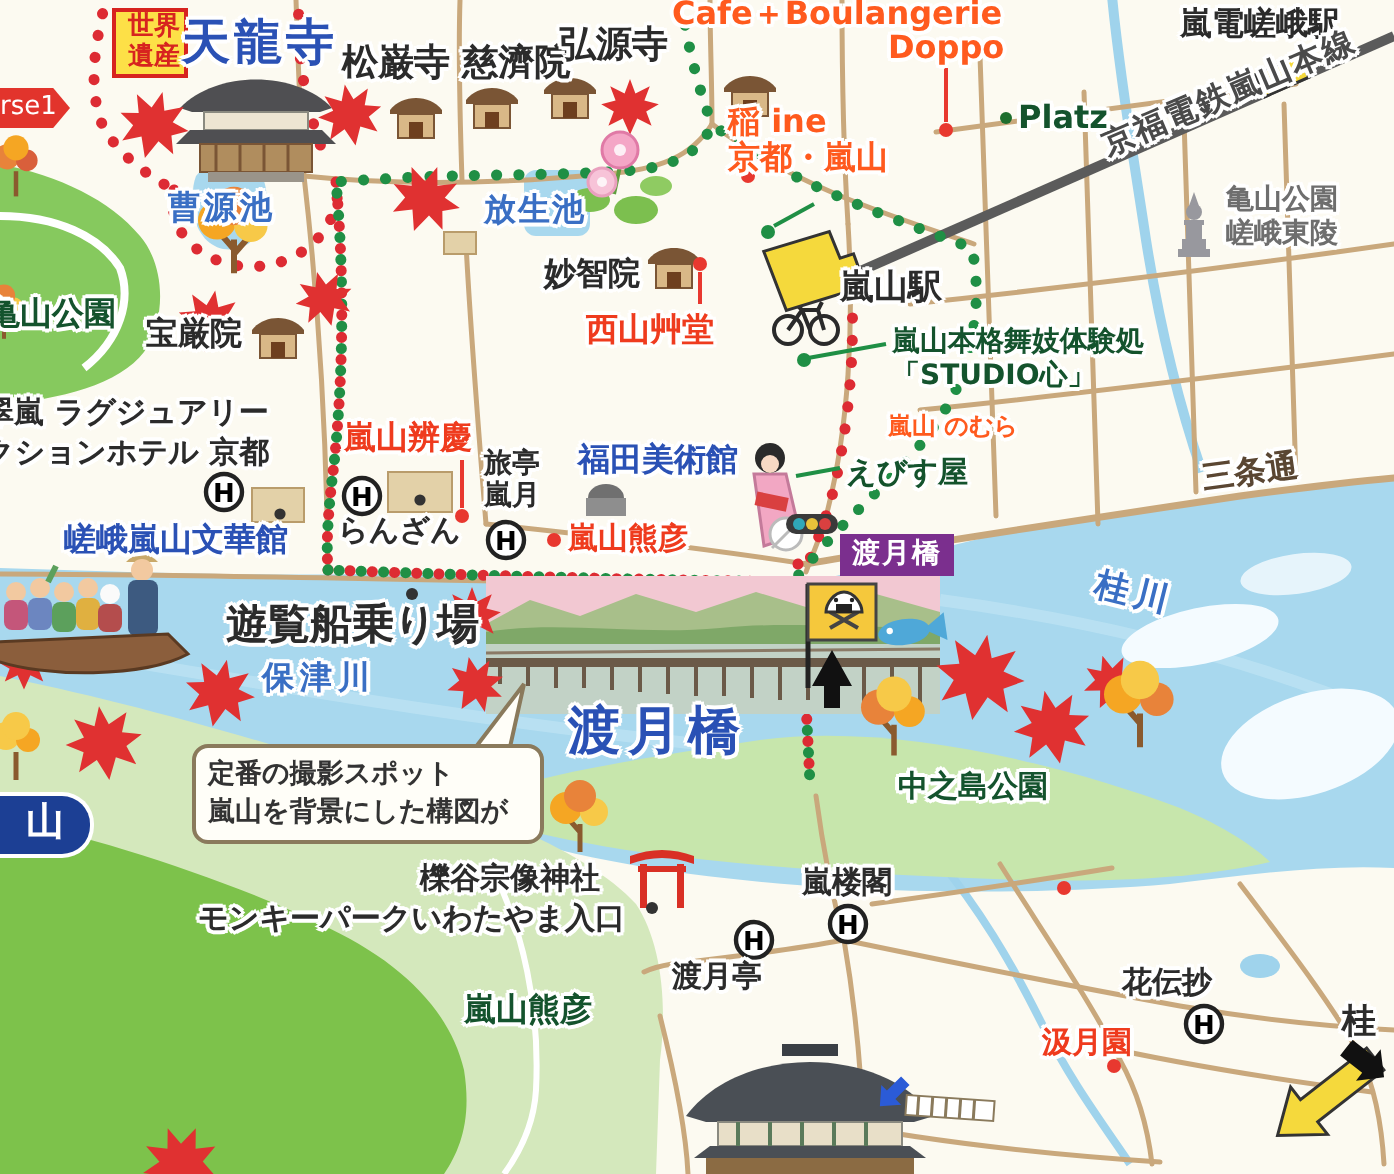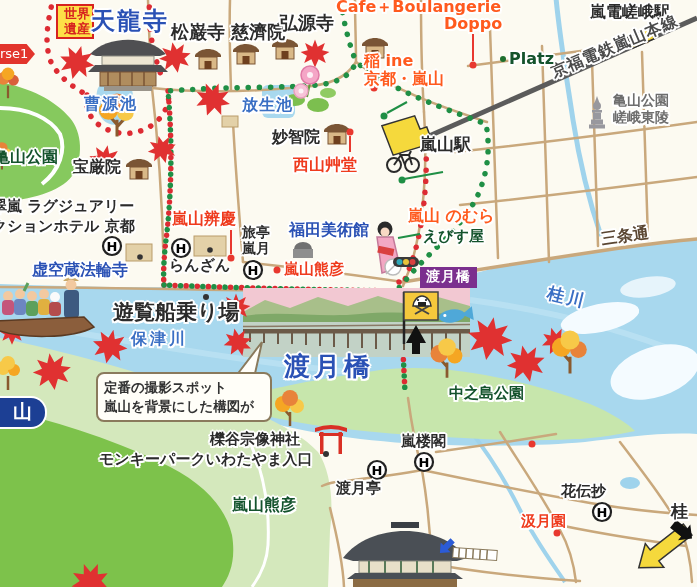--- a/index.html
+++ b/index.html
@@ -486,33 +486,35 @@
 <div class="lbl green" style="left:509px;top:50px;font-size:16px">Platz</div>
 <div class="lbl serif" style="left:84px;top:95px;font-size:16px;letter-spacing:2px">曹源池</div>
 <div class="lbl serif" style="left:242px;top:96px;font-size:16px;letter-spacing:1px">放生池</div>
 <div class="lbl gray" style="left:613px;top:92px;font-size:14px">亀山公園</div>
 <div class="lbl gray" style="left:613px;top:109px;font-size:14px">嵯峨東陵</div>
 <div class="lbl" style="left:420px;top:135px;font-size:17px">嵐山駅</div>
 <div class="lbl" style="left:272px;top:128px;font-size:16px">妙智院</div>
 <div class="lbl red" style="left:293px;top:156px;font-size:16px">西山艸堂</div>
 <div class="lbl green" style="left:-6px;top:148px;font-size:16px">亀山公園</div>
 <div class="lbl" style="left:73px;top:158px;font-size:16px">宝厳院</div>
+<div class="lbl green" style="left:446px;top:163px;font-size:14px">嵐山本格舞妓体験処</div>
+<div class="lbl green" style="left:446px;top:180px;font-size:14px">「STUDIO心」</div>
 <div class="lbl red" style="left:172px;top:210px;font-size:16px">嵐山辨慶</div>
-<div class="lbl orange" style="left:408px;top:207px;font-size:16px">嵐山 のむら</div>
+<div class="lbl orange" style="left:444px;top:207px;font-size:12px">嵐山 のむら</div>
 <div class="lbl brown" style="left:601px;top:227px;font-size:16px;transform:rotate(-8deg)">三条通</div>
 <div class="lbl" style="left:-8px;top:198px;font-size:15px">翠嵐 ラグジュアリー</div>
 <div class="lbl" style="left:-8px;top:218px;font-size:15px">クションホテル 京都</div>
 <div class="lbl" style="left:169px;top:257px;font-size:15px">らんざん</div>
 <div class="lbl" style="left:242px;top:224px;font-size:14px">旅亭</div>
 <div class="lbl" style="left:242px;top:240px;font-size:14px">嵐月</div>
 <div class="lbl blue" style="left:289px;top:221px;font-size:16px">福田美術館</div>
 <div class="lbl red" style="left:284px;top:261px;font-size:15px">嵐山熊彦</div>
 <div class="lbl green" style="left:423px;top:228px;font-size:15px">えびす屋</div>
 <div class="tag">渡月橋</div>
-<div class="lbl blue" style="left:32px;top:261px;font-size:16px">虚空蔵法輪寺</div>
+<div class="lbl blue" style="left:32px;top:261px;font-size:16px">嵯峨嵐山文華館</div>
 <div class="lbl" style="left:113px;top:300px;font-size:21px">遊覧船乗り場</div>
 <div class="lbl serif" style="left:131px;top:330px;font-size:16px;letter-spacing:3px">保津川</div>
 <div class="capsule">山</div>
 <div class="lbl blue" style="left:284px;top:352px;font-size:26px;letter-spacing:4px">渡月橋</div>
 <div class="lbl green" style="left:449px;top:385px;font-size:15px">中之島公園</div>
 <div class="lbl serif" style="left:547px;top:288px;font-size:17px;letter-spacing:3px;transform:rotate(14deg)">桂川</div>
 <div class="callout">
   <div>定番の撮影スポット</div>
   <div>嵐山を背景にした構図が</div>
 </div>

